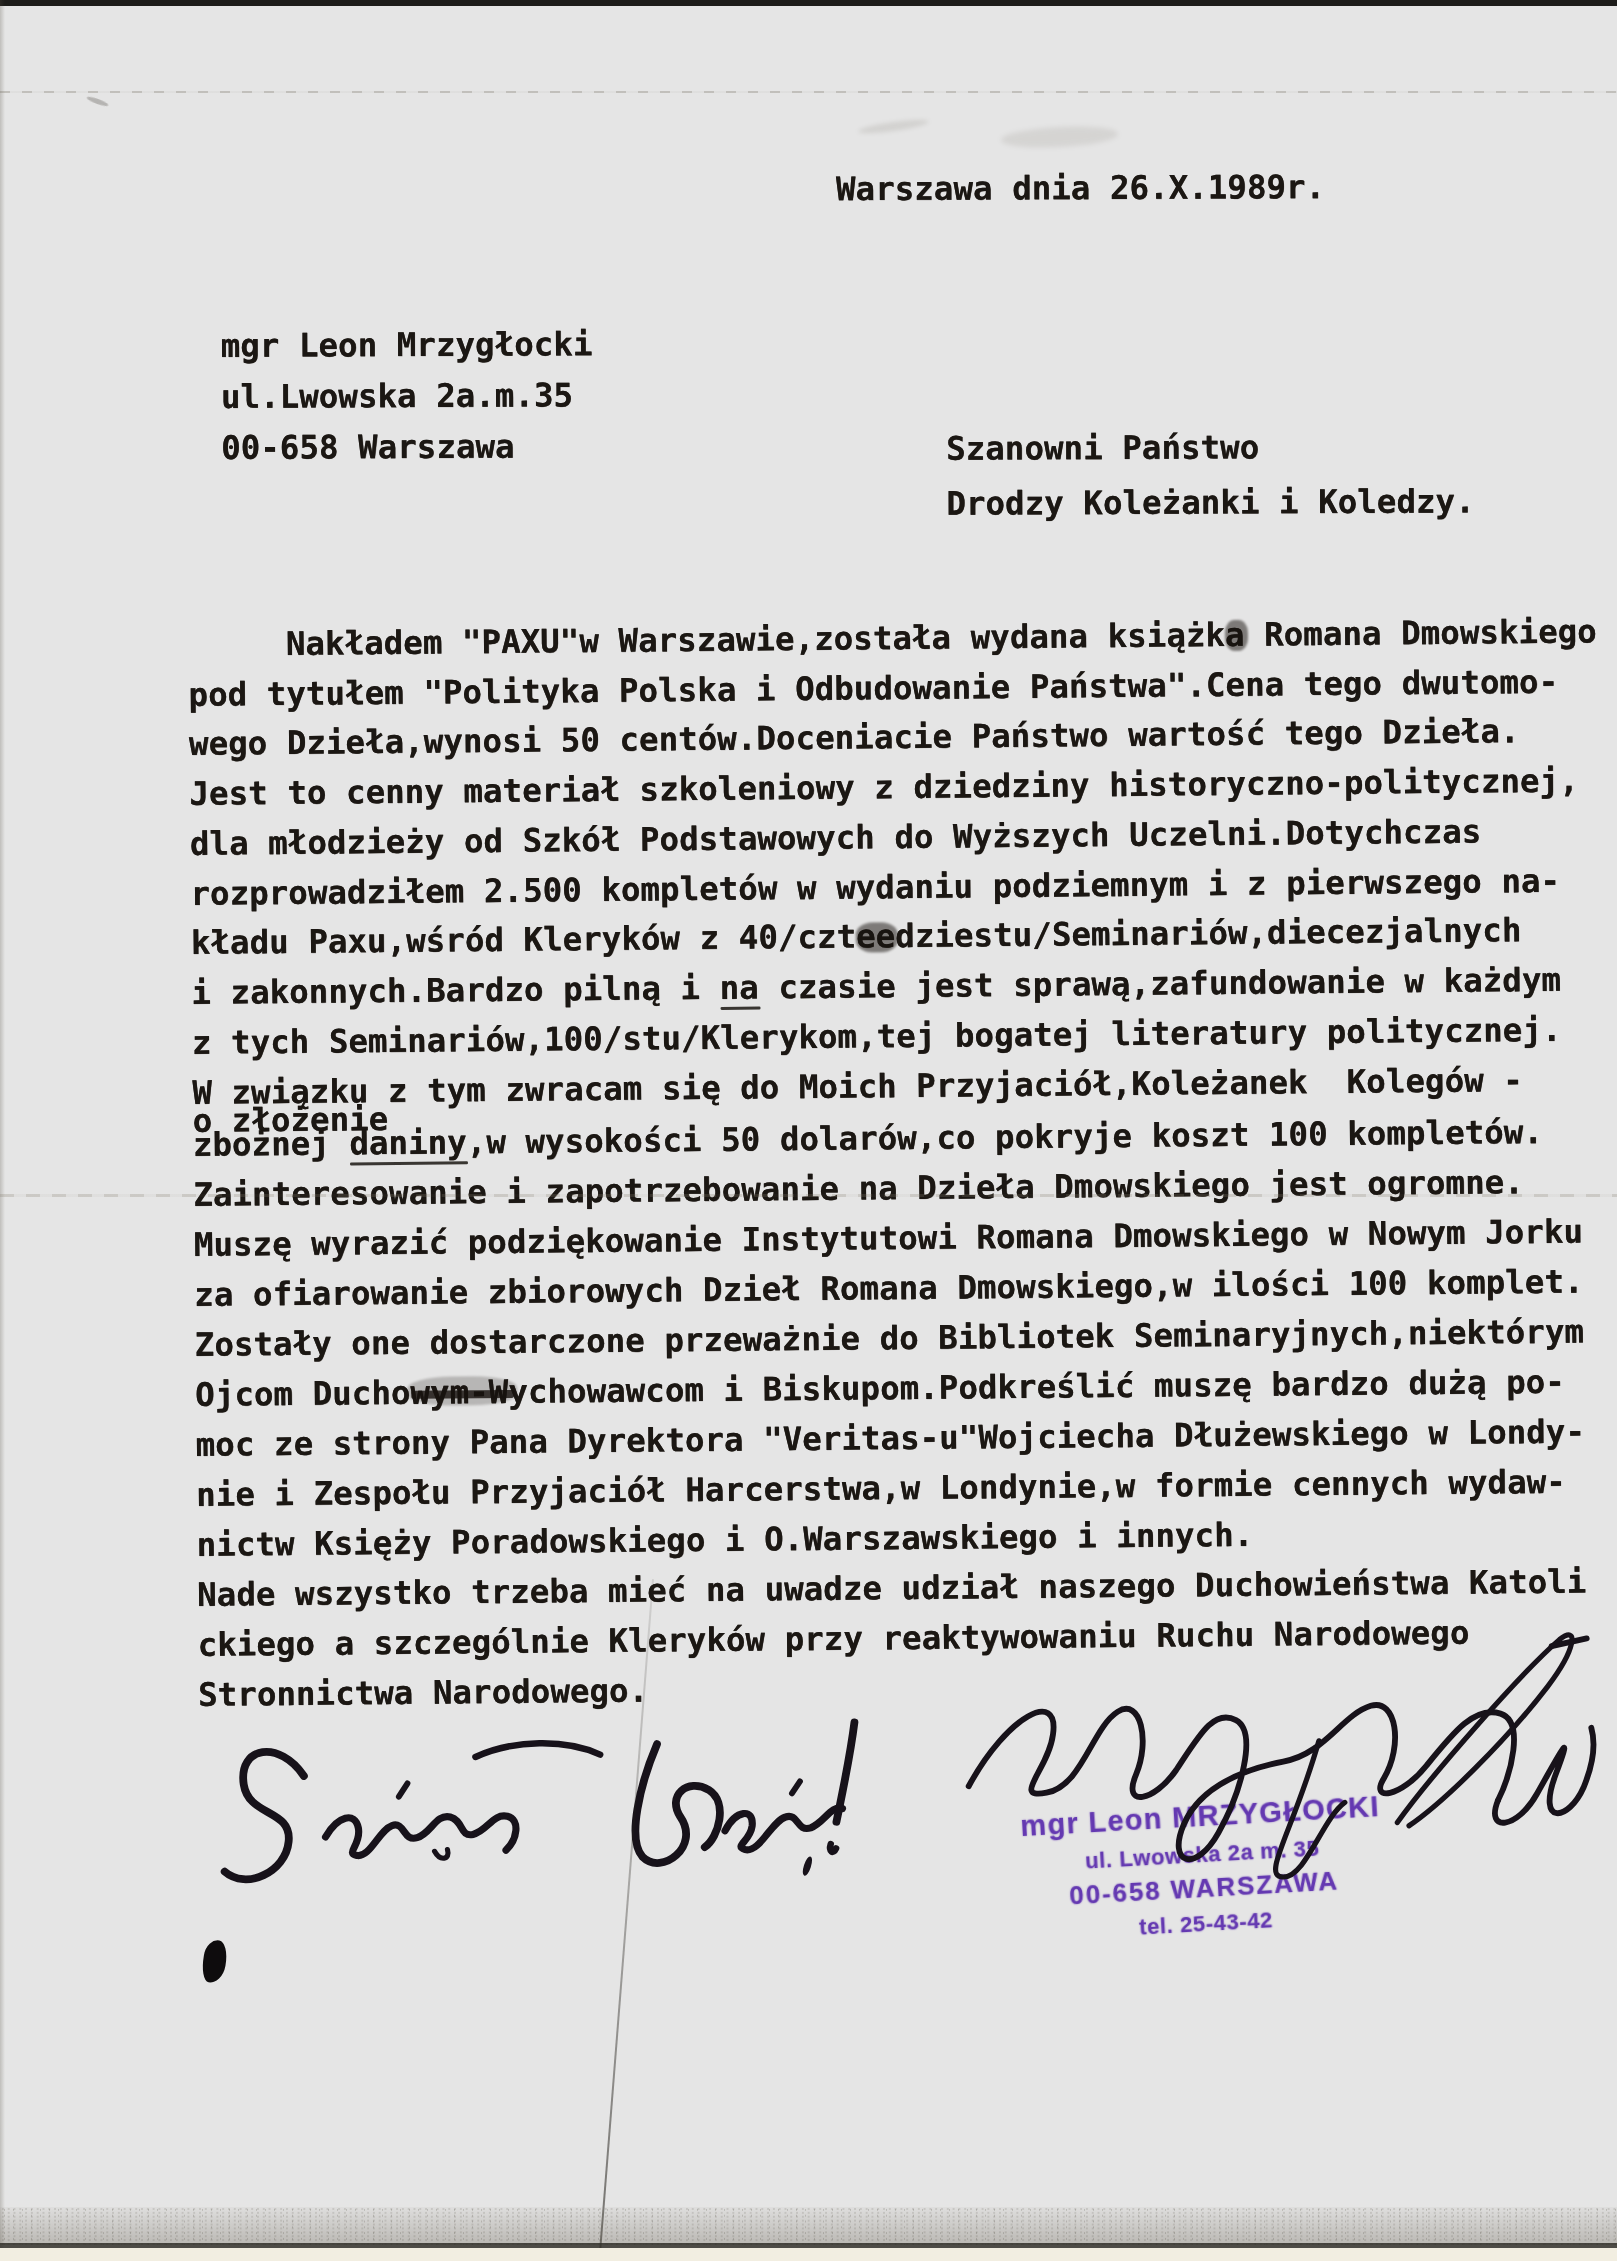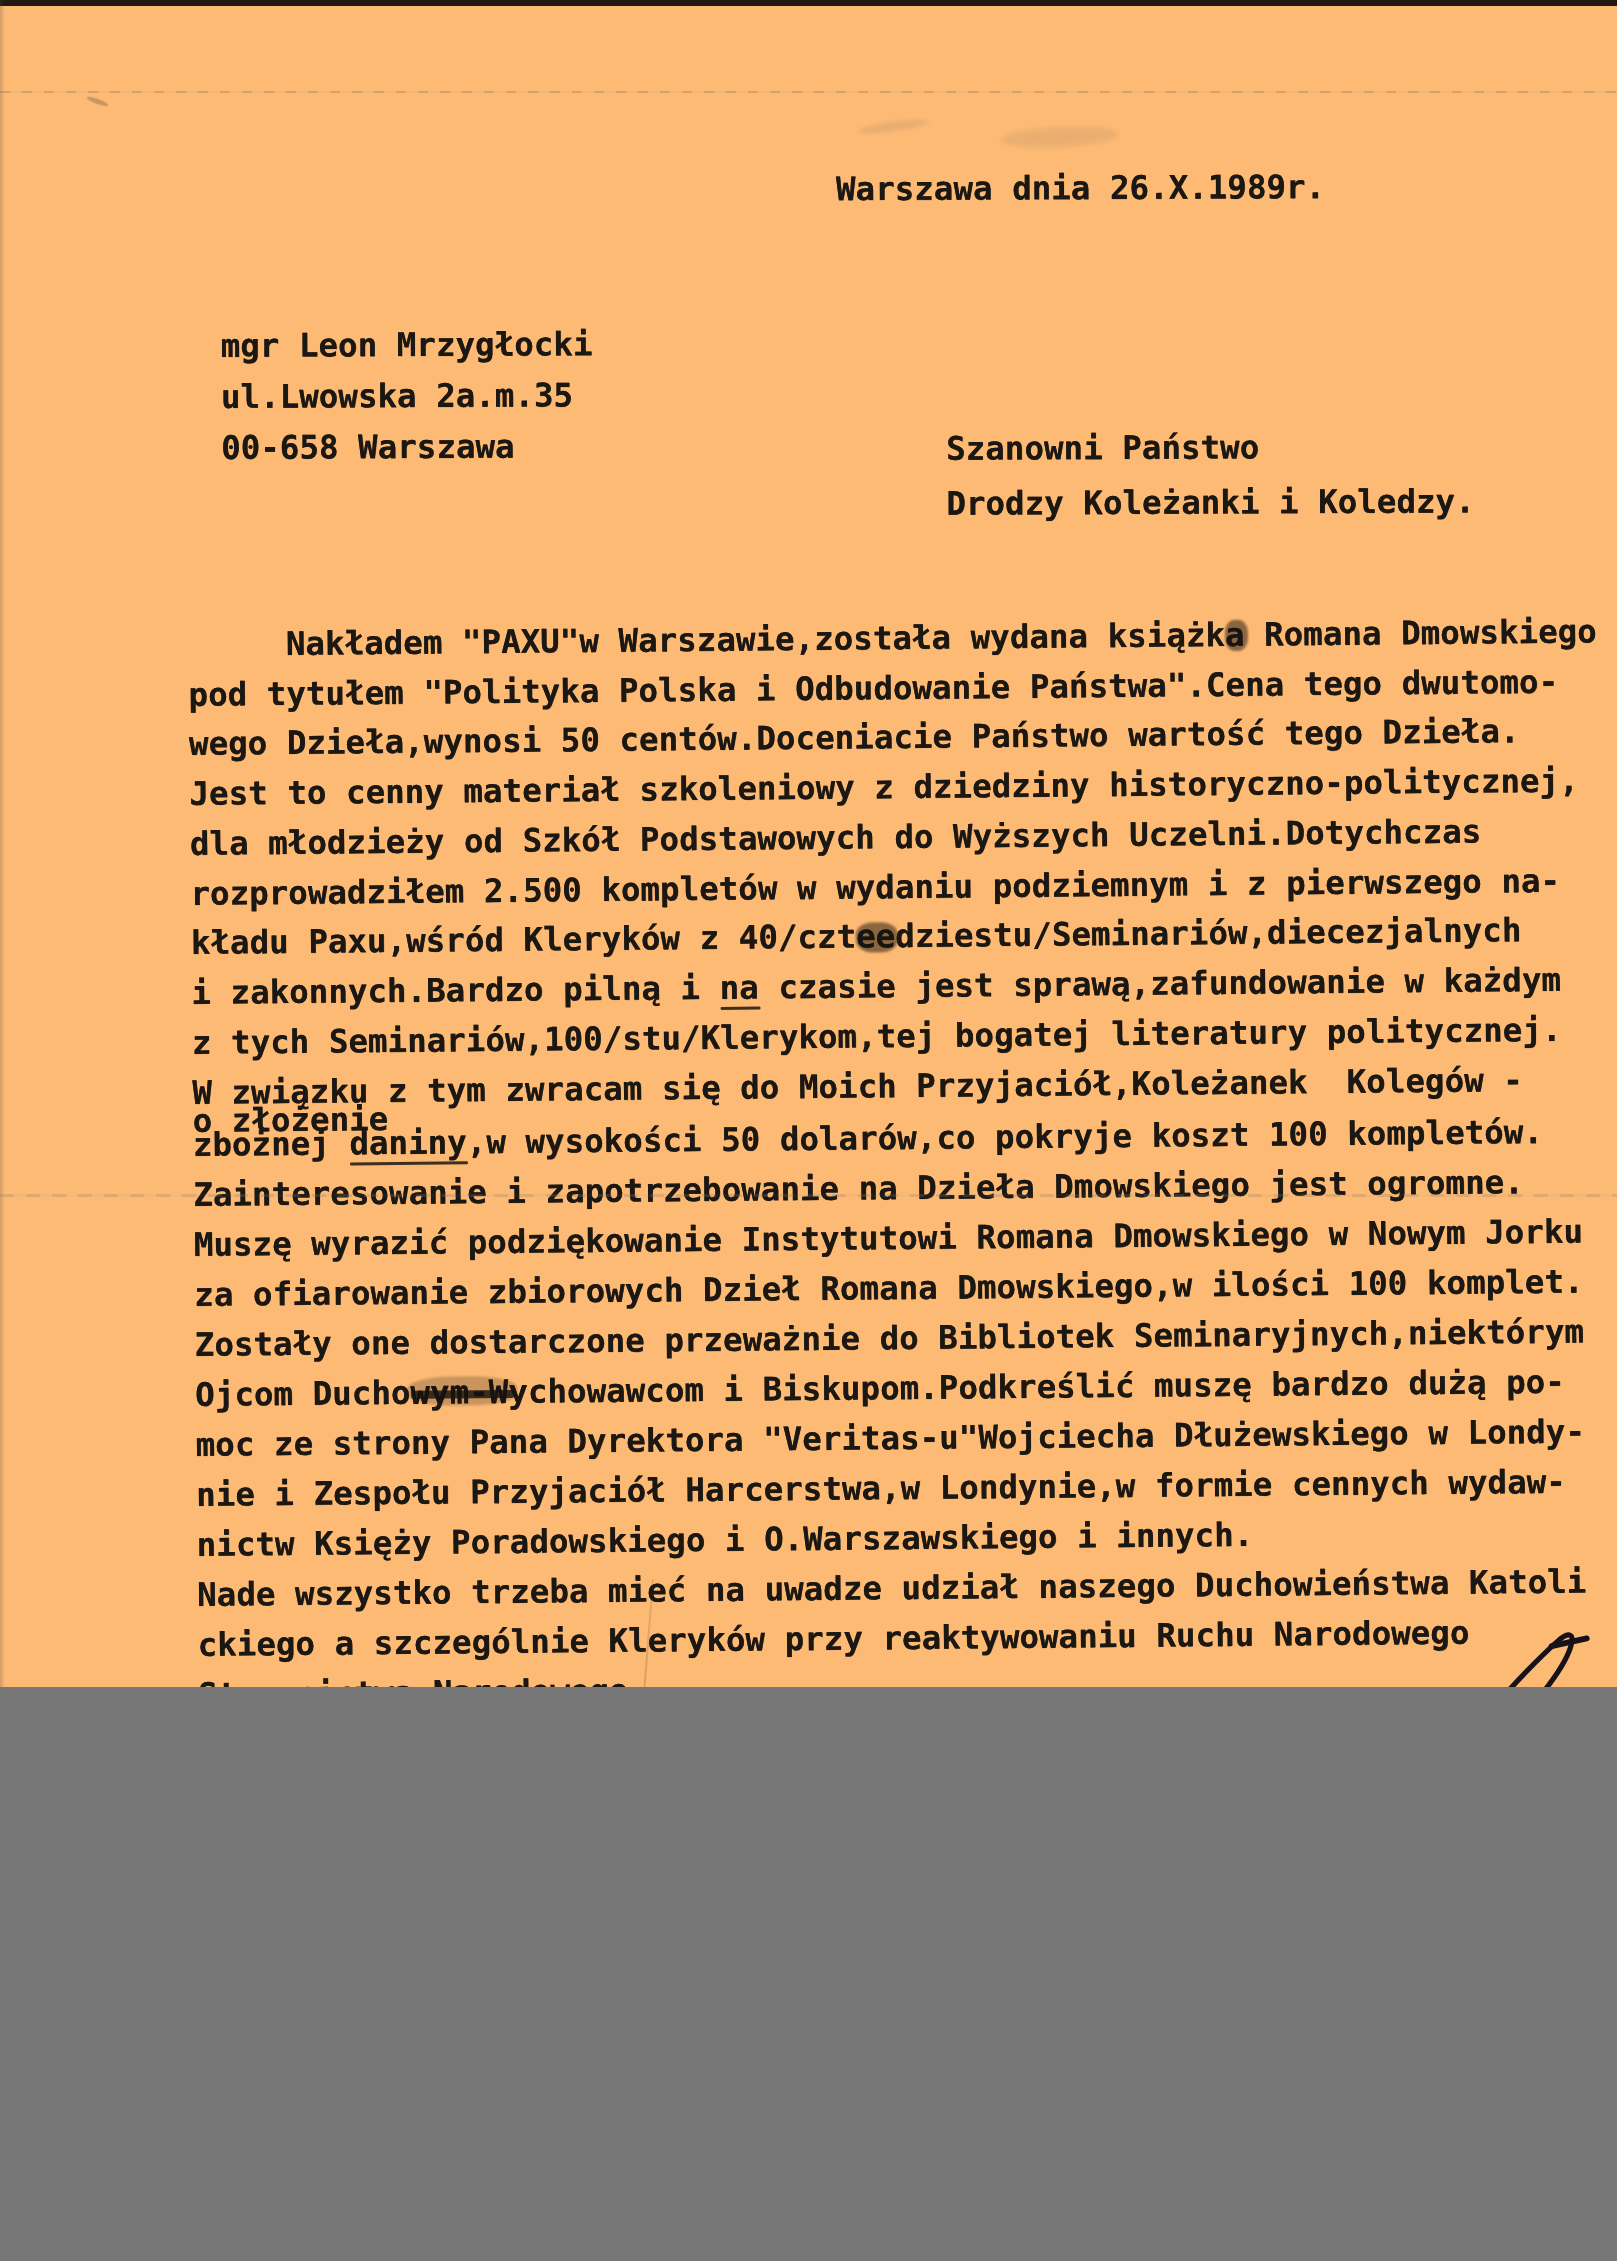--- a/index.html
+++ b/index.html
@@ -1,16 +1,16 @@
 <!DOCTYPE html>
 <html style="font-size:10.4px"><head>
 <meta charset="utf-8">
 <style>
   html,body{margin:0;padding:0;background:#777;}
-  .page{position:relative;width:1617px;height:1687px;background:#fdba74;overflow:hidden;}
+  .page{position:relative;width:1617px;height:2261px;background:#e5e5e5;overflow:hidden;}
   .t{position:absolute;color:#1b1713;font-family:"DejaVu Sans Mono","Liberation Mono",monospace;
      font-weight:700;font-size:32.5px;line-height:36px;white-space:pre;
      text-shadow:0 0 0.6px rgba(25,18,12,.65), 0.3px 0.3px 0 rgba(25,18,12,.35);}
   .group{position:absolute;left:0;top:0;width:100%;height:100%;}
   .hdr{transform:rotate(-0.25deg);transform-origin:195px 195px;}
   .bod{transform:rotate(-0.55deg);transform-origin:188px 643px;}
   .bl{left:188px;}
   .uline{position:absolute;height:3.2px;background:#1b1713;opacity:.85;border-radius:1.3px;}
   .smudge{position:absolute;background:#17120e;opacity:.5;filter:blur(1.3px);border-radius:40%;}
   .strikebar{position:absolute;background:#17120e;opacity:.8;border-radius:2.6px;}

